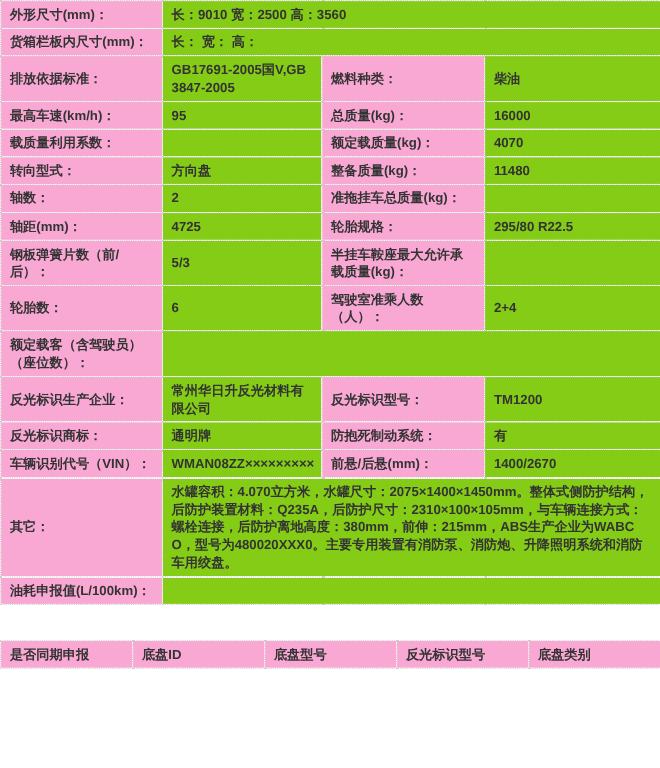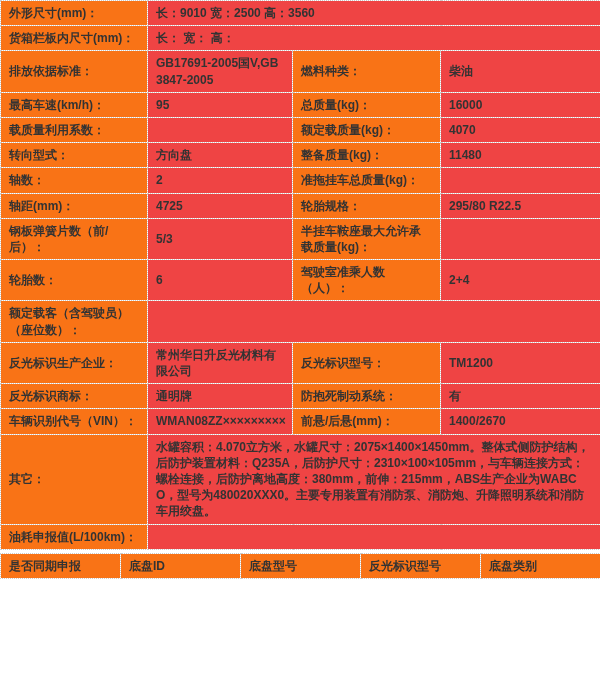--- a/index.html
+++ b/index.html
@@ -25,31 +25,31 @@
     border: 1px dotted #cccccc;
     padding: 4px 8px;
     text-align: left;
     vertical-align: middle;
     font-weight: bold;
     line-height: 1.35;
     word-break: break-all;
     overflow: hidden;
   }
   th.lbl, .hdr th {
-    background: #f97316;
+    background: #f9a8d4;
   }
   td.val {
-    background: #ef4444;
+    background: #84cc16;
   }
   .spec col.c1 { width: 147px; }
   .spec col.c2 { width: 145px; }
   .spec col.c3 { width: 148px; }
   .spec col.c4 { width: 160px; }
   .five col { width: 120px; }
-  .gap14 { margin-top: 3px; padding-left: 23px; }
+  .gap14 { margin-top: 32px; padding-left: 23px; }
   .nowrap { white-space: nowrap; }
 </style>
 </head>
 <body>
 
 <table class="spec">
   <colgroup>
       <col class="c1">
       <col class="c2">
       <col class="c3">

